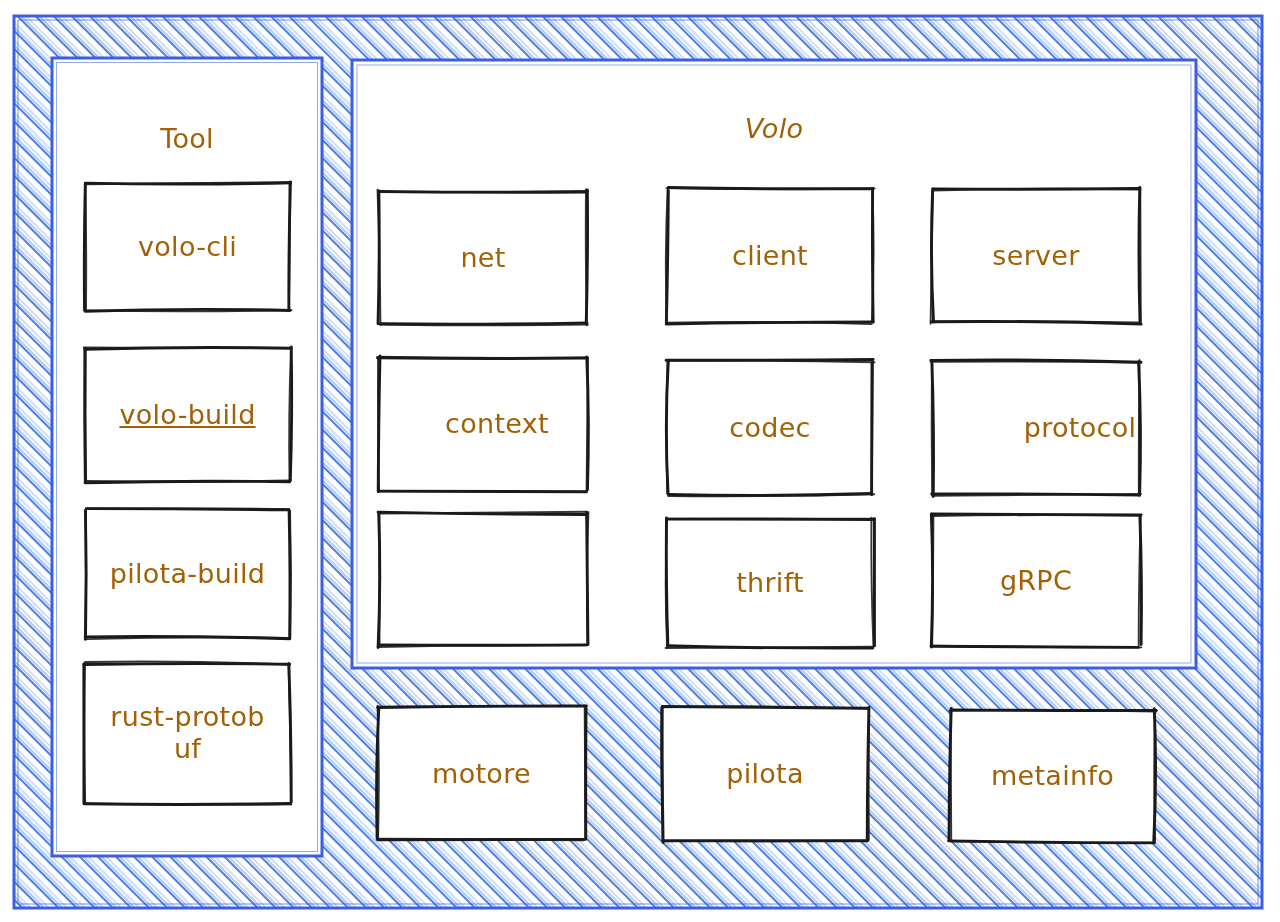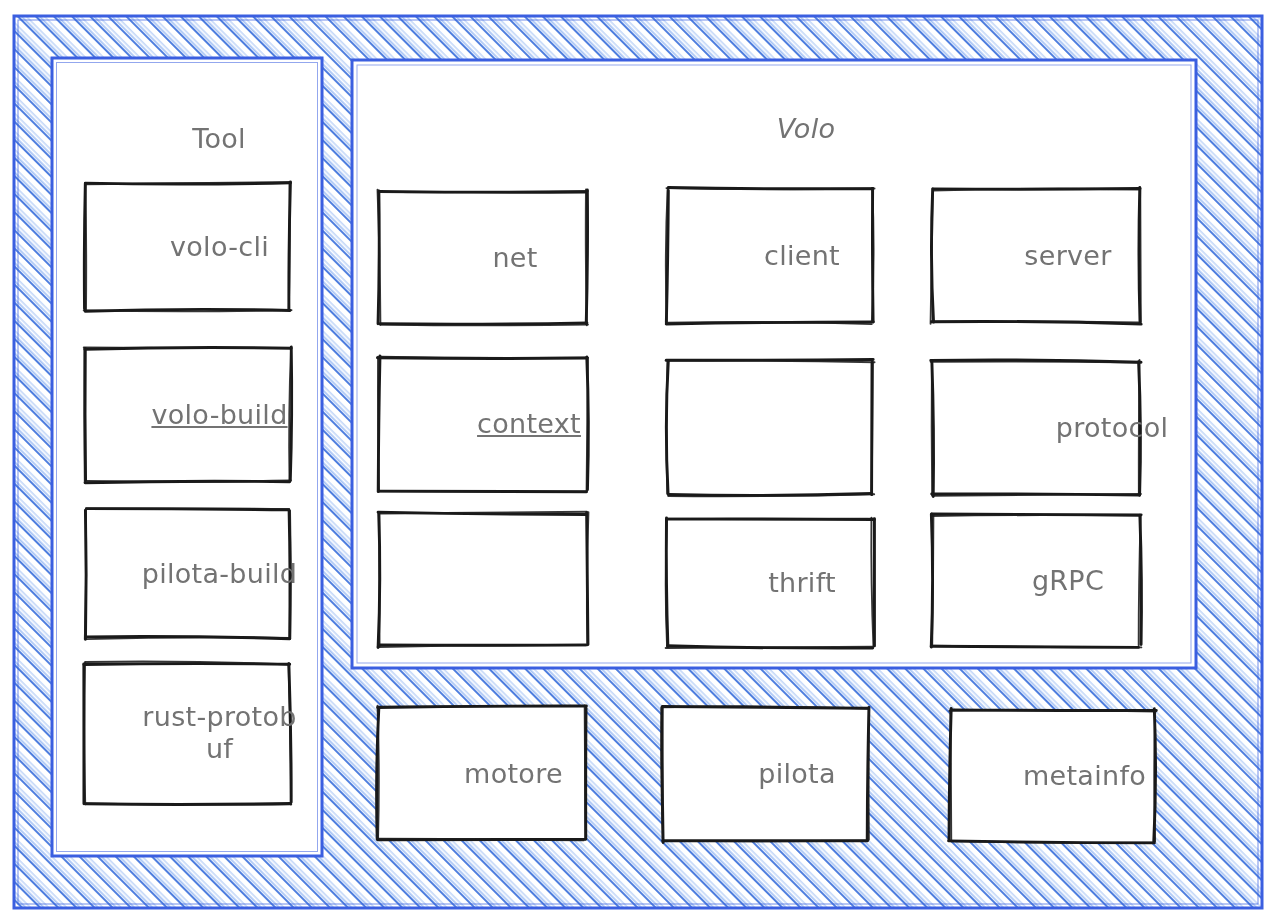--- a/index.html
+++ b/index.html
@@ -24,27 +24,26 @@
     width: 1280px;
     height: 922px;
   }
   
   .label {
     position: absolute;
     display: flex;
     align-items: center;
     justify-content: center;
     text-align: center;
-    color: #737373;
+    color: #a16207;
     font-family: "DejaVu Sans", sans-serif;
     font-weight: 400;
     line-height: 1.18;
     letter-spacing: 0.3px;
     pointer-events: none;
-    padding-left: 32px;
     -webkit-font-smoothing: antialiased;
   }
   .node-label {
     font-size: 27px;
   }
   .group-title {
     font-size: 27px;
   }
   .wrap-label {
     white-space: pre-line;
@@ -271,21 +270,22 @@
   <div class="label node-label" style="left:85px; top:183px; width:205px; height:127px;">volo-cli</div>
   <div class="label node-label" style="left:85px; top:348px; width:205px; height:134px;text-decoration:underline;">volo-build</div>
   <div class="label node-label" style="left:85px; top:510px; width:205px; height:128px;">pilota-build</div>
   <div class="label node-label wrap-label" style="left:85px; top:663px; width:205px; height:140px;">rust-protob
 uf</div>
 
   <div class="label node-label" style="left:379px; top:191px; width:208px; height:133px;">net</div>
   <div class="label node-label" style="left:667px; top:189px; width:206px; height:134px;">client</div>
   <div class="label node-label" style="left:932px; top:189px; width:208px; height:134px;">server</div>
 
-  <div class="label node-label" style="left:379px; top:357px; width:236px; height:134px;text-decoration:underline;">context</div>
+  <div class="label node-label" style="left:379px; top:357px; width:236px; height:134px;">context</div>
+  <div class="label node-label" style="left:667px; top:361px; width:206px; height:134px;">codec</div>
   <div class="label node-label" style="left:932px; top:361px; width:208px; height:134px;margin-left:44px;">protocol</div>
 
   <div class="label node-label" style="left:667px; top:519px; width:206px; height:128px;">thrift</div>
   <div class="label node-label" style="left:932px; top:515px; width:208px; height:131px;">gRPC</div>
 
   <div class="label node-label" style="left:378px; top:707px; width:207px; height:133px;">motore</div>
   <div class="label node-label" style="left:662px; top:707px; width:206px; height:134px;">pilota</div>
   <div class="label node-label" style="left:950px; top:710px; width:205px; height:132px;">metainfo</div>
 </div>
 

